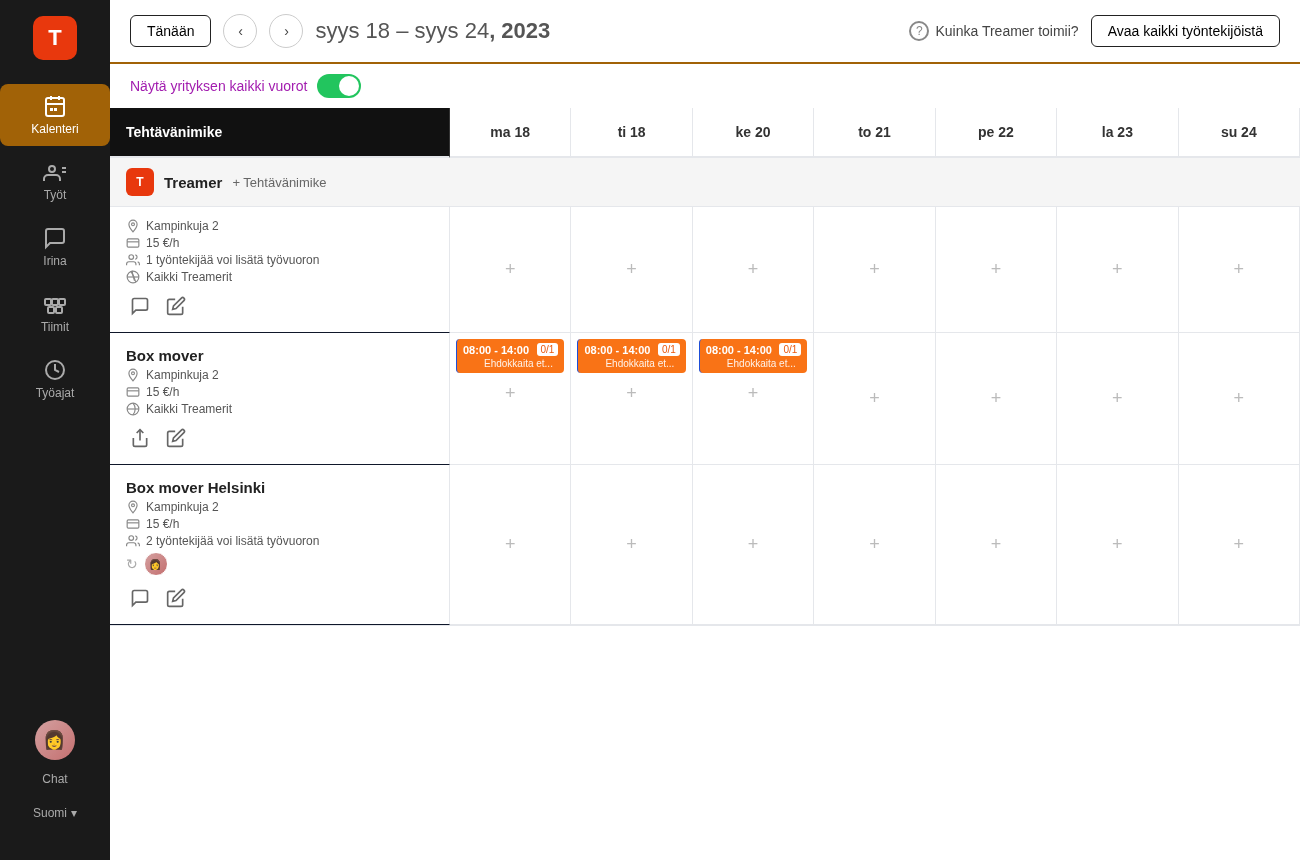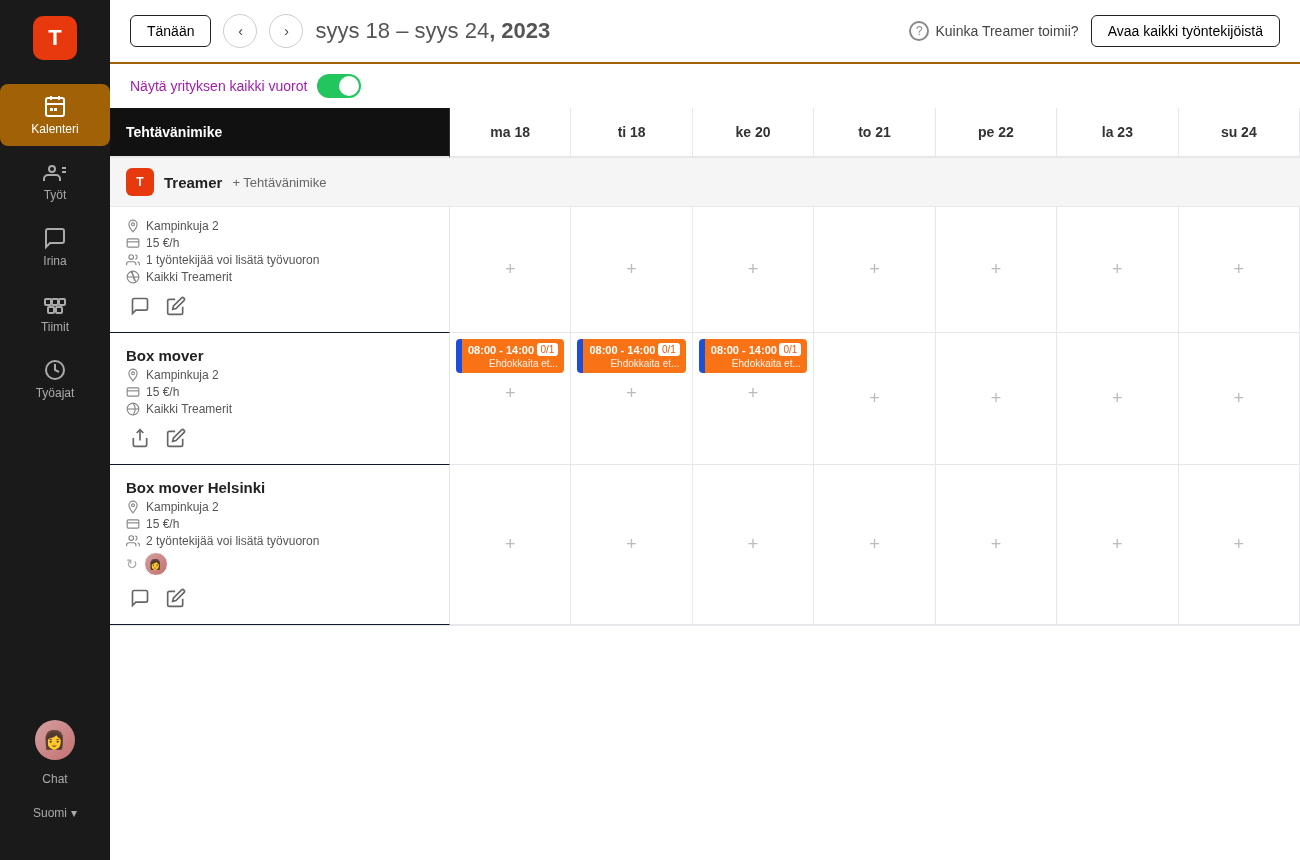--- a/index.html
+++ b/index.html
@@ -320,21 +320,21 @@
       justify-content: center;
       color: #bbb;
       font-size: 18px;
       cursor: pointer;
       border-radius: 4px;
     }
 
     .shift-card {
       width: 100%;
       background: #f97316;
-      border-left: 6px solid #1d4ed8;
+      border-left: 1px solid #1d4ed8;
       border-radius: 4px;
       padding: 4px 6px;
       font-size: 11px;
       color: white;
       cursor: pointer;
       margin-bottom: 2px;
     }
     .shift-time {
       font-weight: 700;
       display: flex;

